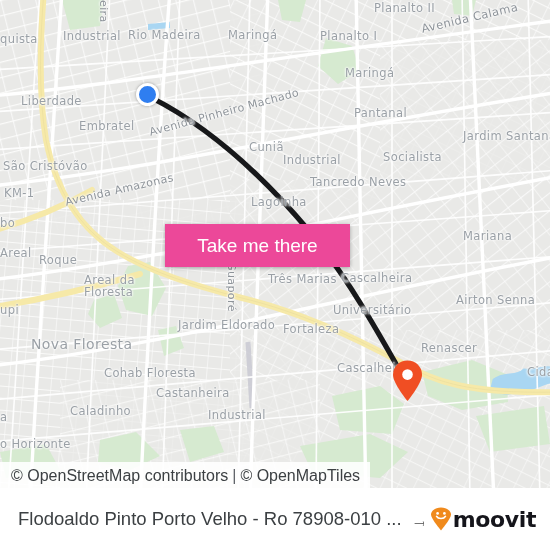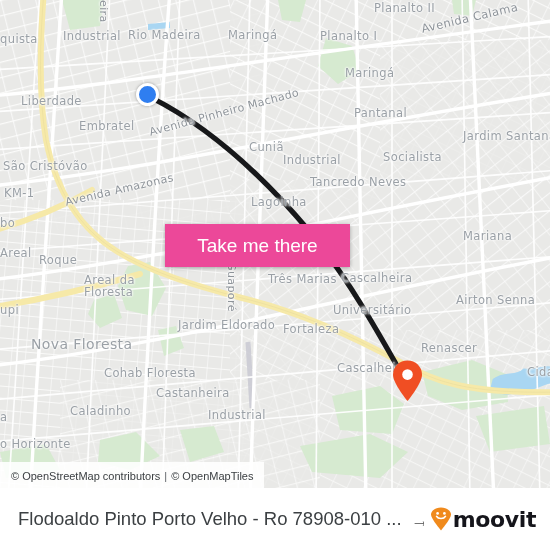--- a/index.html
+++ b/index.html
@@ -53,21 +53,21 @@
     box-shadow: 0 1px 4px rgba(0,0,0,.30);
     font-family: "Liberation Sans", sans-serif;
   }
 
   
   #attribution {
     position: absolute; left: 0; top: 462px; height: 26px;
     background: rgba(255,255,255,.88);
     display: flex; align-items: center;
     padding: 1px 10px 0 11px;
-    font-size: 11px; color: #3c4043;
+    font-size: 16px; color: #3c4043;
     font-family: "Liberation Sans", sans-serif;
     white-space: nowrap;
     justify-content: flex-end;
   }
   #attribution .sep { margin: 0 4px; color:#5f6368; }
 
   
   #bottom-bar {
     position: absolute; left: 0; top: 488px; width: 550px; height: 62px;
     background: #ffffff;

